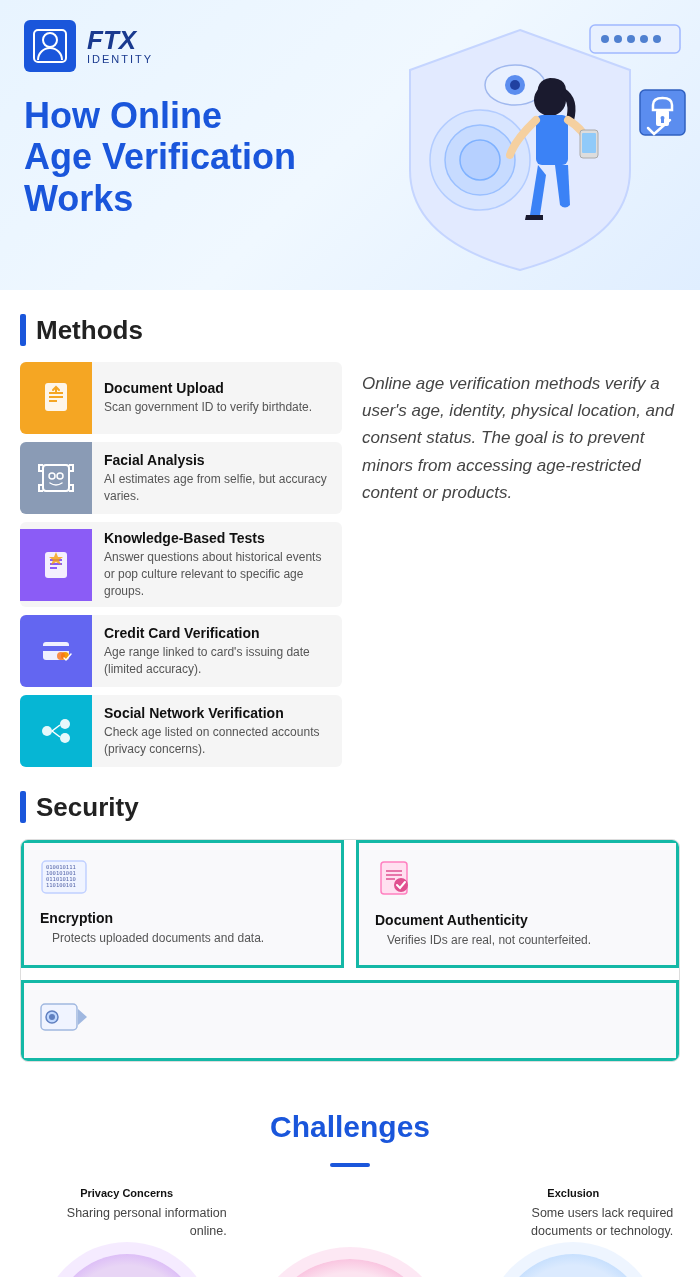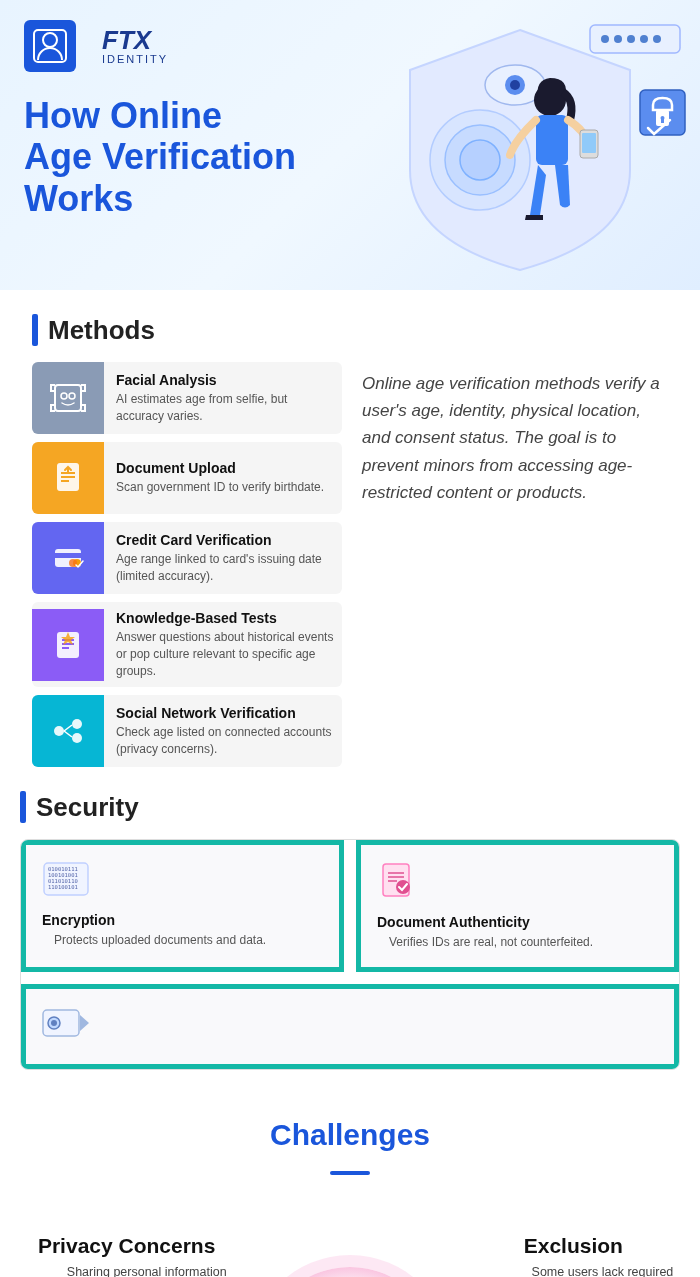--- a/index.html
+++ b/index.html
@@ -14,21 +14,21 @@
     .header {
       background: linear-gradient(135deg, #e8f4ff 0%, #f0f8ff 50%, #e0eeff 100%);
       padding: 20px 24px 0 24px;
       position: relative;
       min-height: 290px;
       overflow: hidden;
     }
     .logo-area {
       display: flex;
       align-items: center;
-      gap: 26px;
+      gap: 11px;
     }
     .logo-icon {
       width: 52px;
       height: 52px;
       background: #1a56db;
       border-radius: 6px;
       display: flex;
       align-items: center;
       justify-content: center;
       color: white;
@@ -62,21 +62,21 @@
     .header-illustration {
       position: absolute;
       right: 10px;
       top: 10px;
       width: 340px;
       height: 270px;
     }
 
     
     .methods-section {
-      padding: 24px 32px;
+      padding: 24px 20px;
       background: #fff;
     }
     .section-heading {
       font-size: 26px;
       font-weight: 900;
       color: #222;
       margin-bottom: 16px;
       display: flex;
       align-items: center;
       gap: 10px;
@@ -154,21 +154,21 @@
       display: grid;
       grid-template-columns: 1fr 1fr;
       gap: 12px;
       border: 1px solid #ddd;
       border-radius: 8px;
       overflow: hidden;
     }
     .security-item {
       padding: 16px;
       background: #f9f9fb;
-      border: 5px solid #14b8a6;
+      border: 3px solid #14b8a6;
     }
     .security-item.full-width {
       grid-column: 1 / -1;
       display: flex;
       align-items: flex-start;
       gap: 12px;
       background: #f9f9fb;
     }
     .security-icon {
       font-size: 28px;
@@ -215,25 +215,24 @@
       display: flex;
       justify-content: space-around;
       align-items: flex-start;
       position: relative;
     }
     .challenge-item {
       width: 200px;
       text-align: center;
     }
     .challenge-title {
-      font-size: 21px;
+      font-size: 11px;
       font-weight: 700;
       color: #111;
       margin-bottom: 6px;
-      margin-top: 39px;
     }
     .challenge-desc {
       font-size: 12.5px;
       color: #444;
       line-height: 1.4;
       margin-bottom: 14px;
       text-align: right;
     }
     .challenge-circle {
       width: 150px;
@@ -332,20 +331,34 @@
   </div>
 </div>
 
 <div class="methods-section">
   <div class="section-heading">
     <span>Methods</span>
   </div>
 
   <div class="methods-grid">
     <div class="methods-left">
+
+      <div class="method-item">
+        <div class="method-icon-box yellow">
+          <svg width="38" height="38" viewBox="0 0 38 38" fill="none">
+            <rect x="8" y="4" width="22" height="28" rx="3" fill="white" opacity="0.9"></rect>
+            <path d="M12 14 L26 14 M12 18 L26 18 M12 22 L20 22" stroke="#f5a623" stroke-width="2"></path>
+            <path d="M19 8 L19 14 M16 11 L19 8 L22 11" stroke="#f5a623" stroke-width="2" stroke-linecap="round"></path>
+          </svg>
+        </div>
+        <div class="method-text">
+          <div class="method-title">Document Upload</div>
+          <div class="method-desc">Scan government ID to verify birthdate.</div>
+        </div>
+      </div>
 
       <div class="method-item">
         <div class="method-icon-box gray">
           <svg width="38" height="38" viewBox="0 0 38 38" fill="none">
             <rect x="6" y="6" width="26" height="26" rx="3" stroke="white" stroke-width="2" fill="none"></rect>
             <path d="M6 12 L2 12 L2 6 L6 6" stroke="white" stroke-width="2" fill="none"></path>
             <path d="M32 12 L36 12 L36 6 L32 6" stroke="white" stroke-width="2" fill="none"></path>
             <path d="M6 26 L2 26 L2 32 L6 32" stroke="white" stroke-width="2" fill="none"></path>
             <path d="M32 26 L36 26 L36 32 L32 32" stroke="white" stroke-width="2" fill="none"></path>
             <circle cx="15" cy="17" r="3" stroke="white" stroke-width="1.5" fill="none"></circle>
@@ -353,60 +366,46 @@
             <path d="M13 24 Q19 28 25 24" stroke="white" stroke-width="1.5" fill="none" stroke-linecap="round"></path>
           </svg>
         </div>
         <div class="method-text">
           <div class="method-title">Facial Analysis</div>
           <div class="method-desc">AI estimates age from selfie, but accuracy varies.</div>
         </div>
       </div>
 
       <div class="method-item">
-        <div class="method-icon-box yellow">
+        <div class="method-icon-box purple">
           <svg width="38" height="38" viewBox="0 0 38 38" fill="none">
-            <rect x="8" y="4" width="22" height="28" rx="3" fill="white" opacity="0.9"></rect>
-            <path d="M12 14 L26 14 M12 18 L26 18 M12 22 L20 22" stroke="#f5a623" stroke-width="2"></path>
-            <path d="M19 8 L19 14 M16 11 L19 8 L22 11" stroke="#f5a623" stroke-width="2" stroke-linecap="round"></path>
+            <rect x="8" y="6" width="22" height="26" rx="3" fill="white" opacity="0.9"></rect>
+            <path d="M13 14 L25 14 M13 18 L25 18 M13 22 L20 22" stroke="#8b5cf6" stroke-width="2"></path>
+            <polygon points="19,6 21,11 26,11 22,14 24,19 19,16 14,19 16,14 12,11 17,11" fill="#f59e0b" opacity="0.8"></polygon>
           </svg>
         </div>
         <div class="method-text">
-          <div class="method-title">Document Upload</div>
-          <div class="method-desc">Scan government ID to verify birthdate.</div>
+          <div class="method-title">Knowledge-Based Tests</div>
+          <div class="method-desc">Answer questions about historical events or pop culture relevant to specific age groups.</div>
         </div>
       </div>
 
       <div class="method-item">
         <div class="method-icon-box blue">
           <svg width="38" height="38" viewBox="0 0 38 38" fill="none">
             <rect x="6" y="10" width="26" height="18" rx="3" fill="white" opacity="0.9"></rect>
             <rect x="6" y="14" width="26" height="5" fill="#6366f1"></rect>
             <circle cx="28" cy="24" r="4" fill="#f59e0b"></circle>
             <circle cx="24" cy="24" r="4" fill="#f97316" opacity="0.8"></circle>
             <path d="M27 26 L29 28 L34 22" stroke="white" stroke-width="1.5" fill="none" stroke-linecap="round"></path>
           </svg>
         </div>
         <div class="method-text">
           <div class="method-title">Credit Card Verification</div>
           <div class="method-desc">Age range linked to card's issuing date (limited accuracy).</div>
-        </div>
-      </div>
-
-      <div class="method-item">
-        <div class="method-icon-box purple">
-          <svg width="38" height="38" viewBox="0 0 38 38" fill="none">
-            <rect x="8" y="6" width="22" height="26" rx="3" fill="white" opacity="0.9"></rect>
-            <path d="M13 14 L25 14 M13 18 L25 18 M13 22 L20 22" stroke="#8b5cf6" stroke-width="2"></path>
-            <polygon points="19,6 21,11 26,11 22,14 24,19 19,16 14,19 16,14 12,11 17,11" fill="#f59e0b" opacity="0.8"></polygon>
-          </svg>
-        </div>
-        <div class="method-text">
-          <div class="method-title">Knowledge-Based Tests</div>
-          <div class="method-desc">Answer questions about historical events or pop culture relevant to specific age groups.</div>
         </div>
       </div>
 
       <div class="method-item">
         <div class="method-icon-box teal">
           <svg width="38" height="38" viewBox="0 0 38 38" fill="none">
             <circle cx="10" cy="19" r="5" fill="white" opacity="0.9"></circle>
             <circle cx="28" cy="12" r="5" fill="white" opacity="0.9"></circle>
             <circle cx="28" cy="26" r="5" fill="white" opacity="0.9"></circle>
             <line x1="15" y1="19" x2="23" y2="13" stroke="white" stroke-width="1.5"></line>

